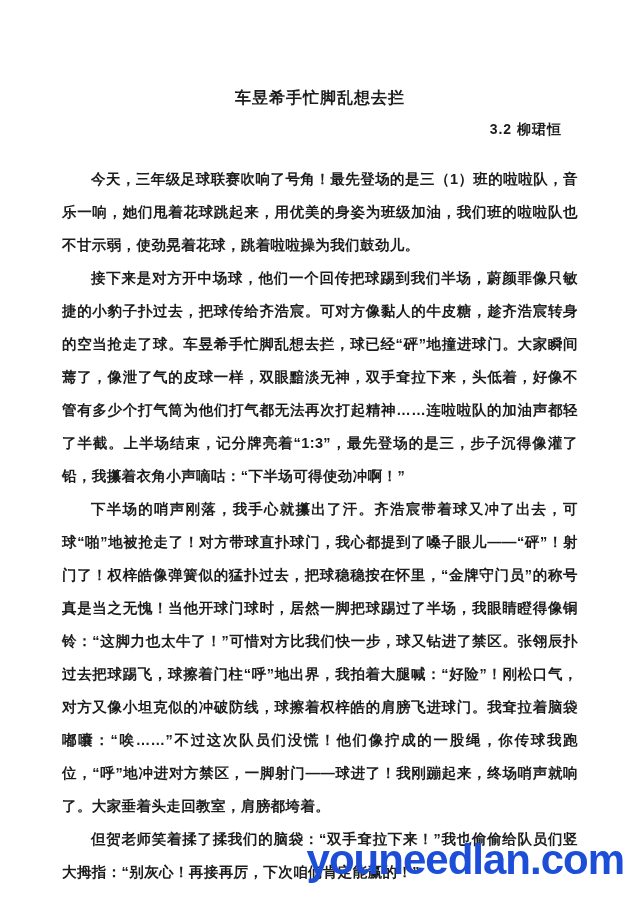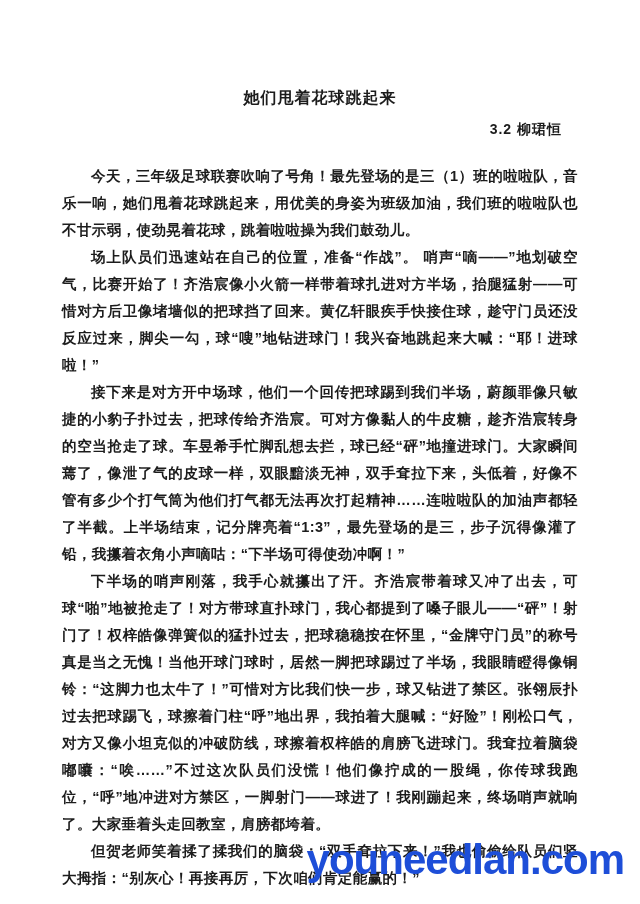--- a/index.html
+++ b/index.html
@@ -29,21 +29,21 @@
     margin: 12px 78px 0 0;
     text-align: right;
     font-size: 14px;
     font-weight: 700;
     letter-spacing: 1px;
     color: #1c1c1c;
   }
   .doc-body {
     margin: 24px 62px 0 62px;
     font-size: 14.5px;
-    line-height: 27px;
+    line-height: 33px;
     font-weight: 700;
     text-align: justify;
     letter-spacing: 0.4px;
   }
   .doc-body p {
     margin: 0;
     padding: 0;
     text-indent: 2em;
   }
   .watermark {
@@ -55,27 +55,26 @@
     letter-spacing: -1px;
     color: #1d4ed8;
     font-family: "Liberation Sans", "DejaVu Sans", sans-serif;
   }
 </style>
 </head>
 <body>
 
 <div class="page">
 
-  <h1 class="doc-title">她们甩着花球跳起来</h1>
+  <h1 class="doc-title">车昱希手忙脚乱想去拦</h1>
 
   <div class="doc-byline">3.2  柳珺恒</div>
 
   <div class="doc-body">
     <p>今天，三年级足球联赛吹响了号角！最先登场的是三（1）班的啦啦队，音乐一响，她们甩着花球跳起来，用优美的身姿为班级加油，我们班的啦啦队也不甘示弱，使劲晃着花球，跳着啦啦操为我们鼓劲儿。</p>
-    <p>场上队员们迅速站在自己的位置，准备“作战”。 哨声“嘀——”地划破空气，比赛开始了！齐浩宸像小火箭一样带着球扎进对方半场，抬腿猛射——可惜对方后卫像堵墙似的把球挡了回来。黄亿轩眼疾手快接住球，趁守门员还没反应过来，脚尖一勾，球“嗖”地钻进球门！我兴奋地跳起来大喊：“耶！进球啦！”</p>
     <p>接下来是对方开中场球，他们一个回传把球踢到我们半场，蔚颜罪像只敏捷的小豹子扑过去，把球传给齐浩宸。可对方像黏人的牛皮糖，趁齐浩宸转身的空当抢走了球。车昱希手忙脚乱想去拦，球已经“砰”地撞进球门。大家瞬间蔫了，像泄了气的皮球一样，双眼黯淡无神，双手耷拉下来，头低着，好像不管有多少个打气筒为他们打气都无法再次打起精神……连啦啦队的加油声都轻了半截。上半场结束，记分牌亮着“1:3”，最先登场的是三，步子沉得像灌了铅，我攥着衣角小声嘀咕：“下半场可得使劲冲啊！”</p>
     <p>下半场的哨声刚落，我手心就攥出了汗。齐浩宸带着球又冲了出去，可球“啪”地被抢走了！对方带球直扑球门，我心都提到了嗓子眼儿——“砰”！射门了！权梓皓像弹簧似的猛扑过去，把球稳稳按在怀里，“金牌守门员”的称号真是当之无愧！当他开球门球时，居然一脚把球踢过了半场，我眼睛瞪得像铜铃：“这脚力也太牛了！”可惜对方比我们快一步，球又钻进了禁区。张翎辰扑过去把球踢飞，球擦着门柱“呼”地出界，我拍着大腿喊：“好险”！刚松口气，对方又像小坦克似的冲破防线，球擦着权梓皓的肩膀飞进球门。我耷拉着脑袋嘟囔：“唉……”不过这次队员们没慌！他们像拧成的一股绳，你传球我跑位，“呼”地冲进对方禁区，一脚射门——球进了！我刚蹦起来，终场哨声就响了。大家垂着头走回教室，肩膀都垮着。</p>
     <p>但贺老师笑着揉了揉我们的脑袋：“双手耷拉下来！”我也偷偷给队员们竖大拇指：“别灰心！再接再厉，下次咱们肯定能赢的！”</p>
   </div>
 
   <div class="watermark">youneedlan.com</div>
 
 </div>
 
 </body></html>

